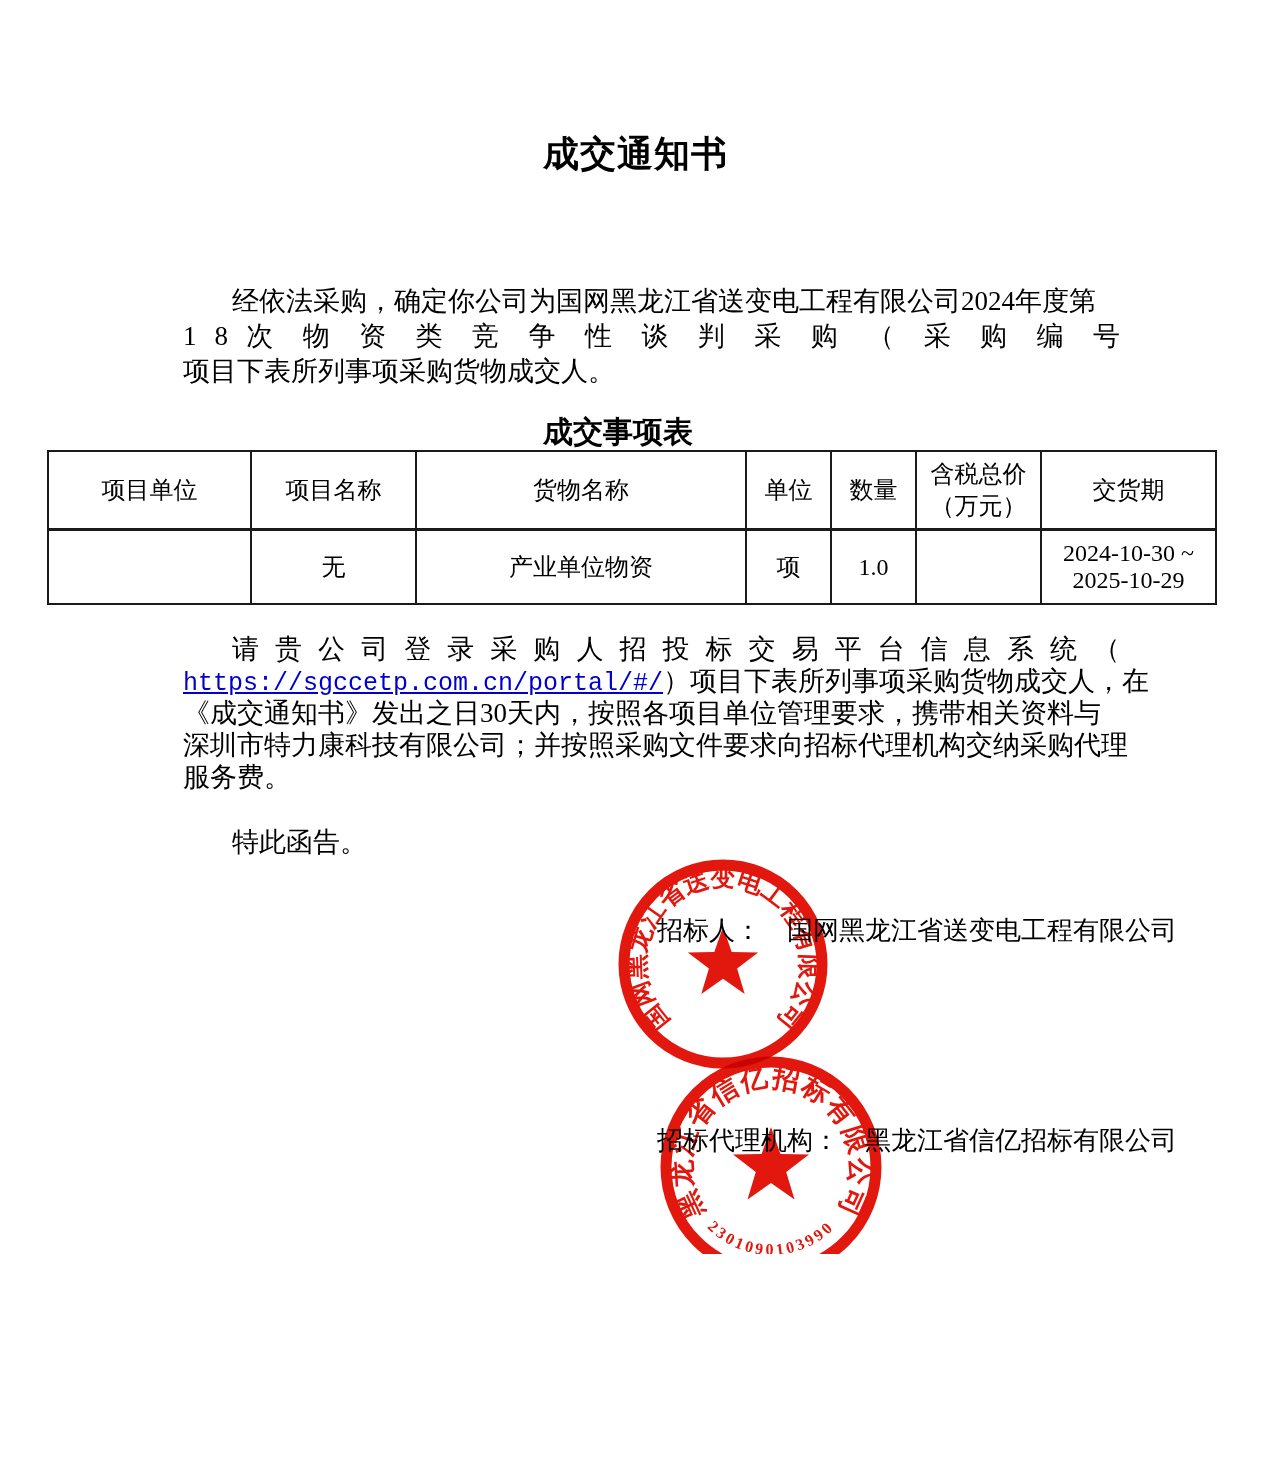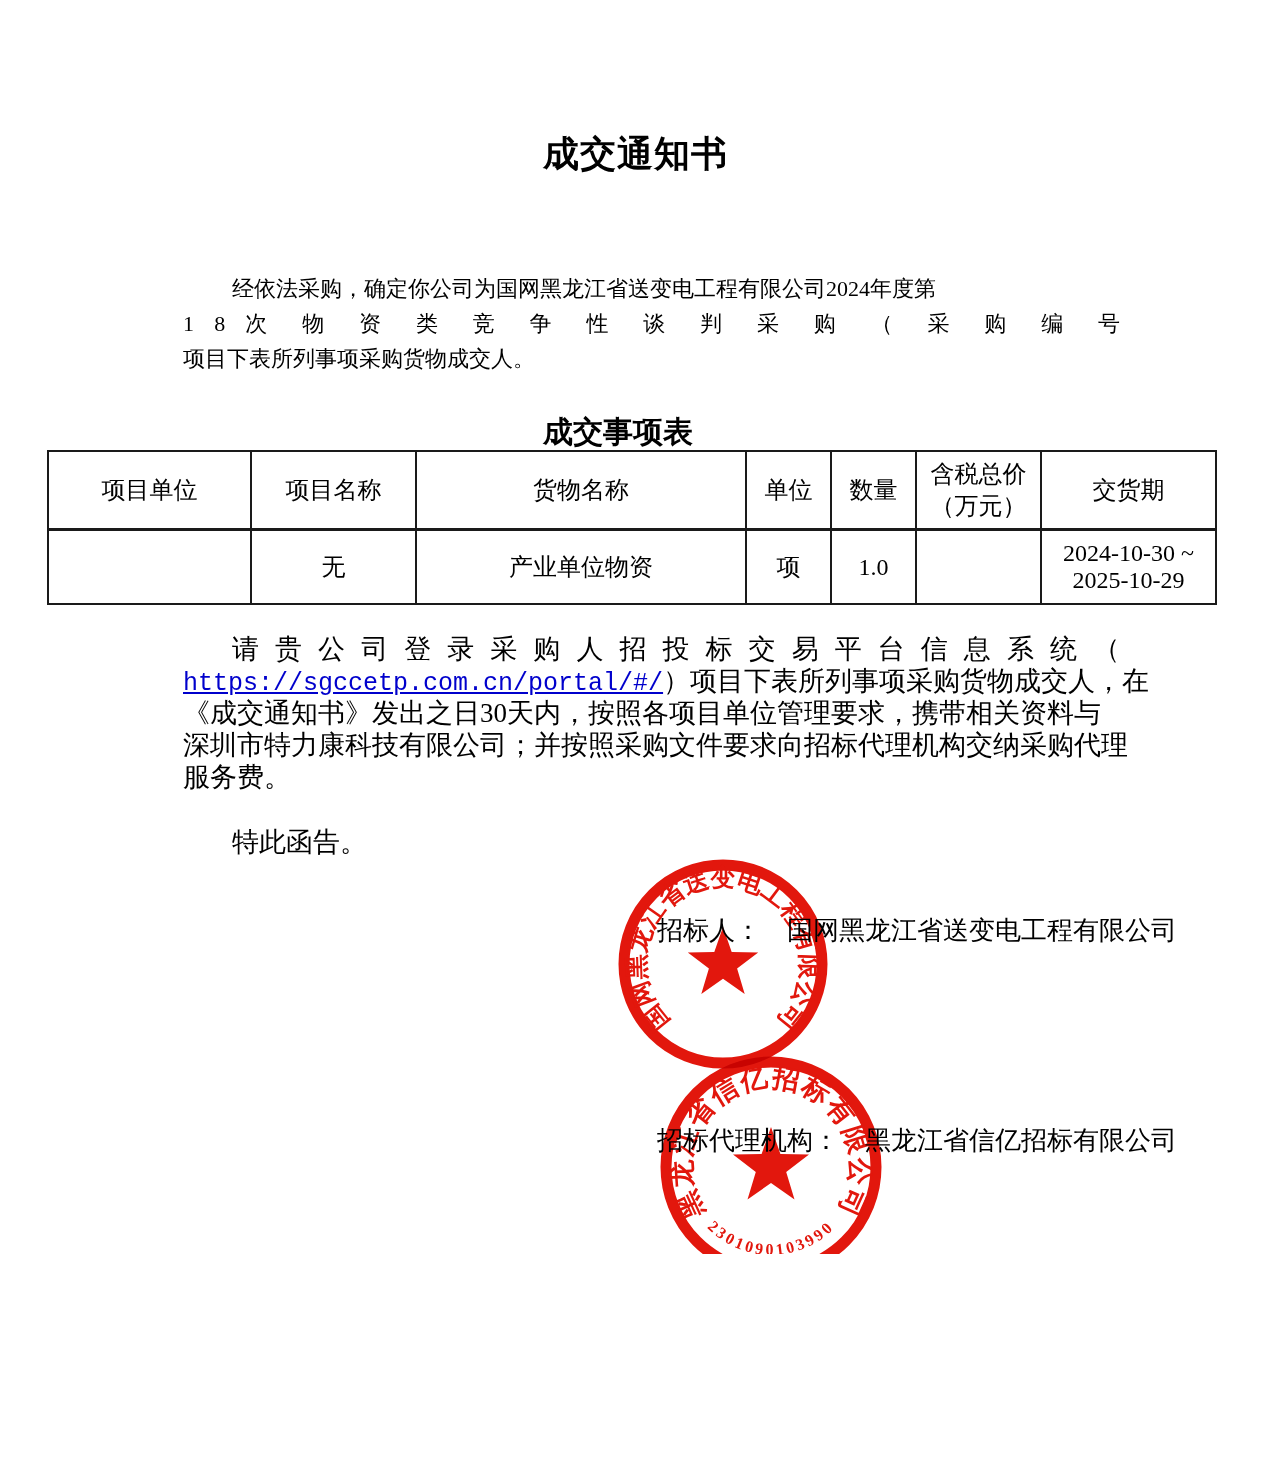--- a/index.html
+++ b/index.html
@@ -14,22 +14,22 @@
   }
   .doc-title{
     position:absolute; left:0; top:130px; width:1271px;
     text-align:center; font-size:36px; font-weight:bold; letter-spacing:1px;
   }
   .addressee{
     position:absolute; left:183px; top:241px; width:940px;
     font-size:27px;
   }
   .para1{
-    position:absolute; left:183px; top:271px; width:937px;
-    font-size:22px;
+    position:absolute; left:183px; top:284px; width:937px;
+    font-size:27px;
   }
   .para1 .line{ height:35px; line-height:35px; white-space:nowrap;}
   .para1 .indent{ text-indent:49px; }
   .spread{
     white-space:normal !important;
     text-align:justify; text-align-last:justify;
   }
   .table-title{
     position:absolute; left:34px; top:412px; width:1168px;
     text-align:center; font-size:30px; font-weight:bold;

